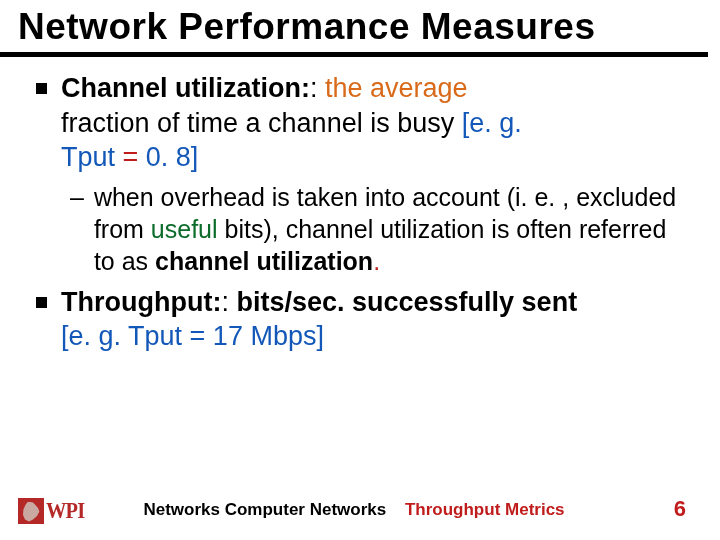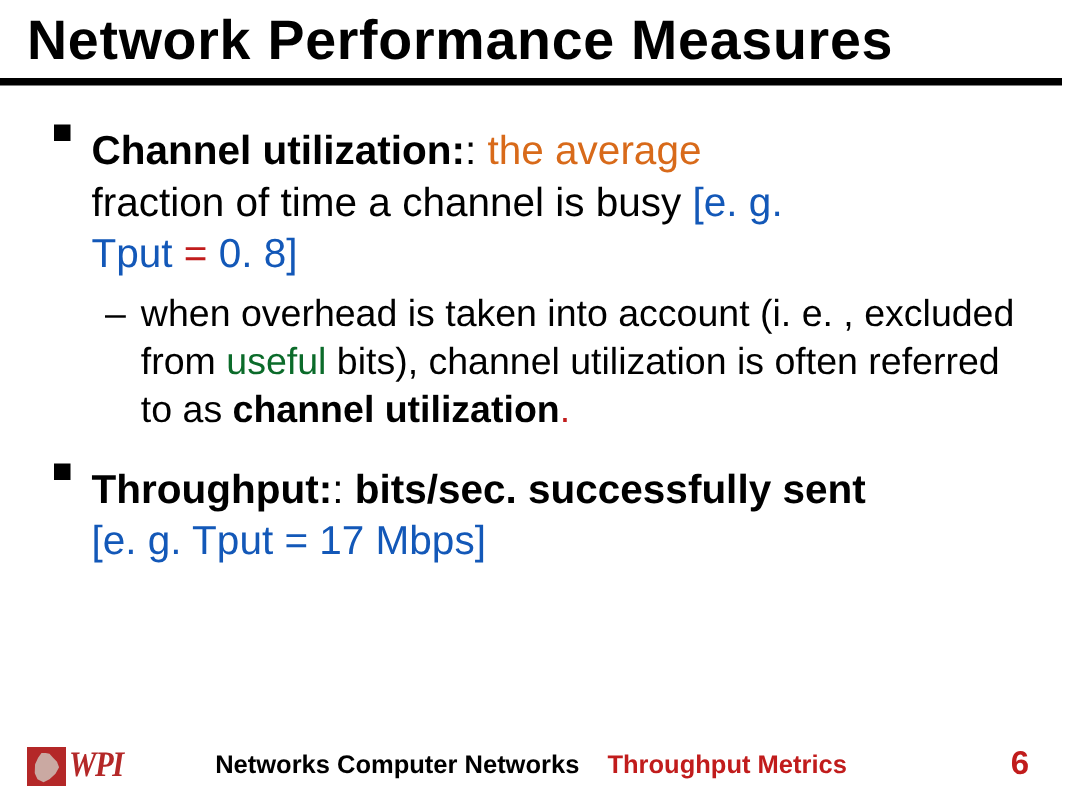--- a/index.html
+++ b/index.html
@@ -48,21 +48,20 @@
   .bullet1 .mark {
     width: 11px;
     height: 11px;
     background: #000;
     flex: 0 0 auto;
     margin-top: 12px;
     margin-right: 14px;
   }
   .bullet1 .text {
     flex: 1 1 auto;
-    margin-top: 12px;
   }
   .sub1 {
     display: flex;
     align-items: flex-start;
     margin-left: 34px;
     margin-top: 2px;
     margin-bottom: 8px;
     font-size: 25px;
   }
   .sub1 .dash {
@@ -87,21 +86,20 @@
     height: 40px;
     display: flex;
     align-items: center;
   }
   .logo {
     position: absolute;
     left: 18px;
     bottom: 6px;
     display: flex;
     align-items: center;
-    font-style: italic;
   }
   .logo-square {
     position: relative;
     width: 26px;
     height: 26px;
     background: #b42828;
     margin-right: 2px;
     overflow: hidden;
   }
   .logo-square .hand {

